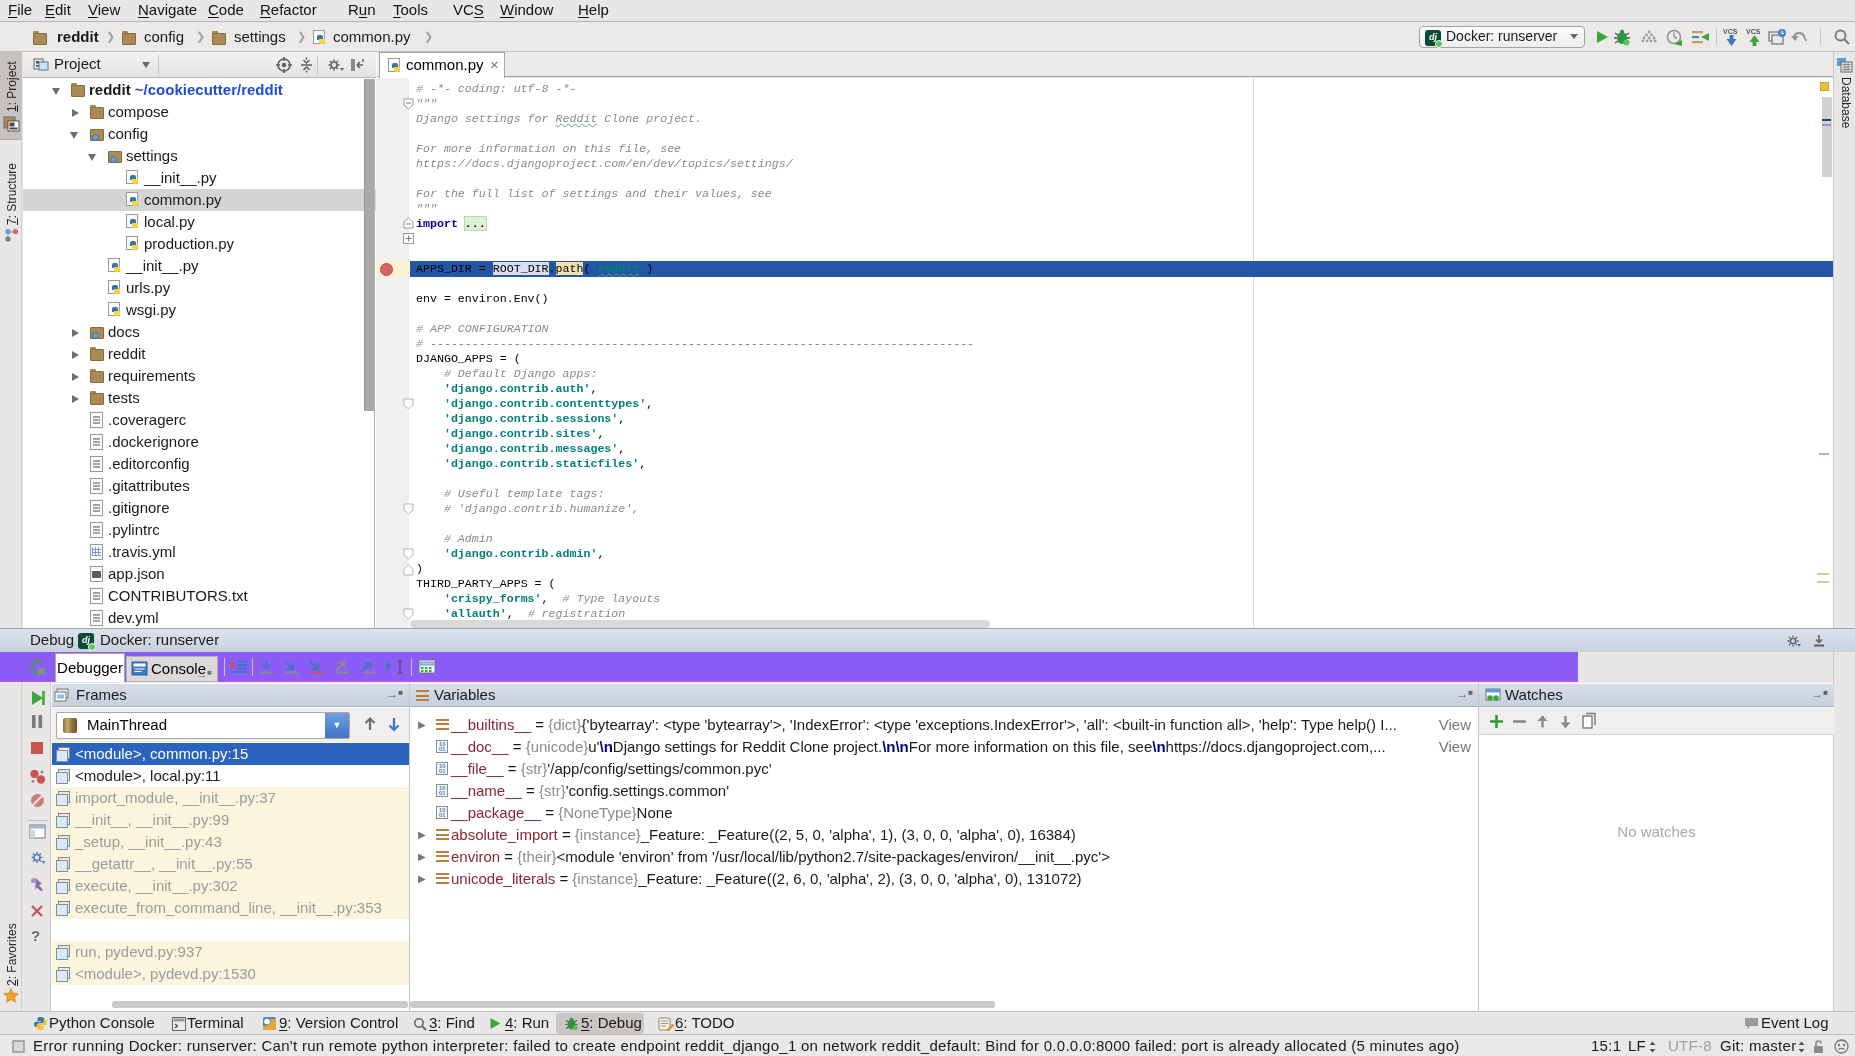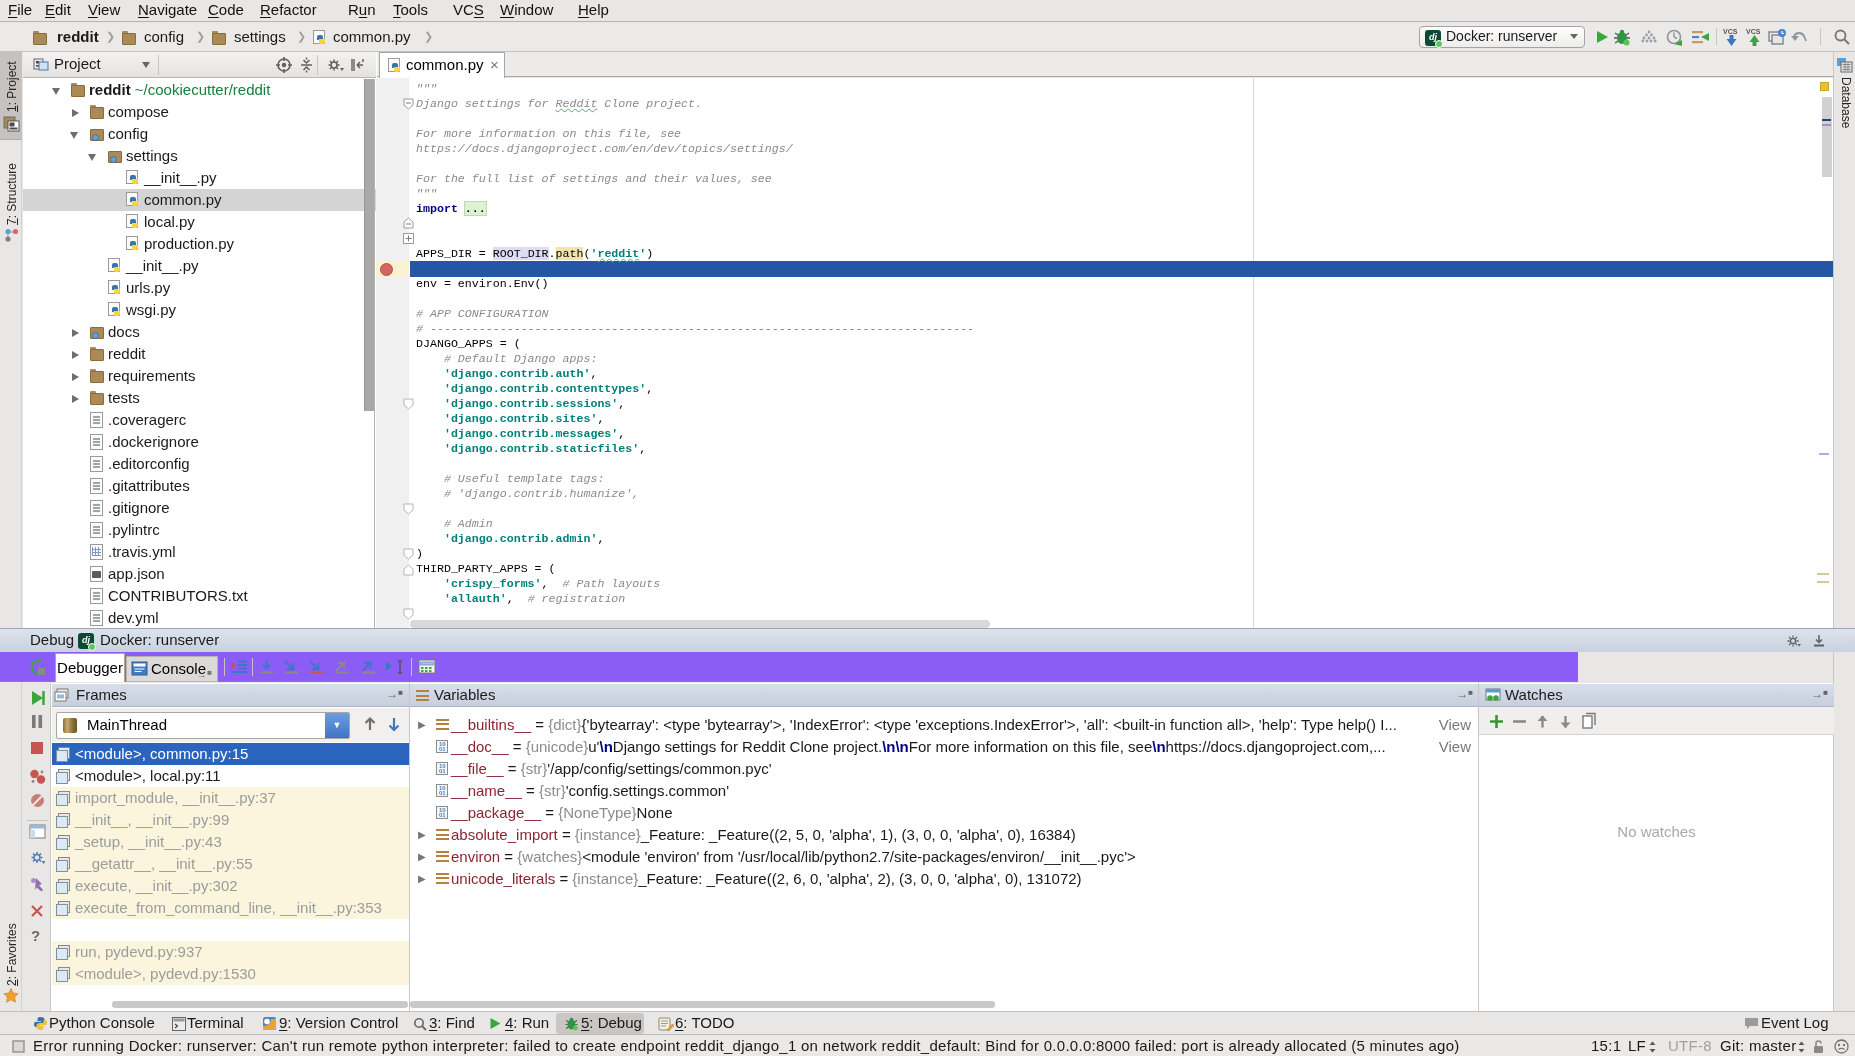--- a/index.html
+++ b/index.html
@@ -28,21 +28,21 @@
 #projpanel{left:23px;top:52px;width:378px;height:576px;background:#fff;}
 #projhead{position:absolute;left:0;top:0;width:353px;height:26px;background:linear-gradient(#f4f2f1,#e5e3e1);border-bottom:1px solid #b9b6b3;font-size:15px;color:#1a1a1a;}
 #projtree{position:absolute;left:0;top:27px;width:353px;height:549px;background:#fff;font-size:15px;color:#1a1a1a;}
 #projsb{position:absolute;left:341px;top:27px;width:11px;height:332px;background:#a9a9a9;border-left:1px solid #979797;z-index:6;}
 #projbord{position:absolute;left:351px;top:27px;width:1px;height:549px;background:#b5b2af;z-index:6;}
 .trow{position:absolute;left:0;width:353px;height:22px;line-height:22px;white-space:nowrap;}
 .trow .lbl{position:absolute;top:0;}
 .tarrow{position:absolute;top:8px;width:0;height:0;}
 .arr-r{border-left:7px solid #6e6e6e;border-top:4.5px solid transparent;border-bottom:4.5px solid transparent;}
 .arr-d{border-top:7px solid #6e6e6e;border-left:4.5px solid transparent;border-right:4.5px solid transparent;top:9px;}
-.gray{color:#15803d;}
+.gray{color:#1d4ed8;font-weight:bold;}
 
 .fold{position:absolute;top:4px;width:16px;height:13px;}
 .fold:before{content:"";position:absolute;left:0;top:0;width:6px;height:3px;background:#ab8b55;border-radius:1px 1px 0 0;}
 .fold:after{content:"";position:absolute;left:0;top:2px;width:12px;height:10px;background:#ab8b55;border:1px solid #8a6c3c;border-radius:1px;}
 .srcdot:before{content:"";position:absolute;left:2px;top:7px;width:5px;height:5px;background:#6b9fd1;border:1px solid #3e70a8;border-radius:50%;z-index:3;}
 
 .txtfile{position:absolute;top:3px;width:13px;height:16px;background:#fcfcfc;border:1px solid #9a9a9a;}
 .txtfile:before{content:"";position:absolute;left:2px;top:3px;width:7px;height:1.5px;background:#9aa7b0;box-shadow:0 3px 0 #9aa7b0,0 6px 0 #9aa7b0;}
 .tblfile{position:absolute;top:3px;width:13px;height:16px;background:#fcfcfc;border:1px solid #9a9a9a;}
 .tblfile:before{content:"";position:absolute;left:1px;top:2px;width:9px;height:9px;background:
@@ -456,20 +456,21 @@
       </svg>
     <div class="abs" style="left:34px;top:542px;width:580px;height:8px;background:#cbcbcb;border-radius:4px;opacity:.75"></div>
     <div class="abs" style="left:1444px;top:4px;width:9px;height:9px;background:#e8bf36;border:1px solid #c9a52e"></div>
     <div class="abs" style="left:1446px;top:19px;width:10px;height:80px;background:#b9b9b9;opacity:.65"></div>
     <div class="abs" style="left:1446px;top:41px;width:9px;height:2px;background:#26466e"></div>
     <div class="abs" style="left:1446px;top:46px;width:9px;height:2px;background:#9d8fd8"></div>
     <div class="abs" style="left:1443px;top:375px;width:10px;height:2px;background:#b9a8e8"></div>
     <div class="abs" style="left:1441px;top:495px;width:12px;height:2px;background:#d9c99a"></div>
     <div class="abs" style="left:1441px;top:503px;width:12px;height:2px;background:#d9c99a"></div>
     <div id="code">
+        <div class="ln"><span class="com"># -*- coding: utf-8 -*-</span></div>
         <div class="ln"><span class="com">"""</span></div>
         <div class="ln"><span class="com">Django settings for <span class="sqg">Reddit</span> Clone project.</span></div>
         <div class="ln"></div>
         <div class="ln"><span class="com">For more information on this file, see</span></div>
         <div class="ln"><span class="com">https://docs.djangoproject.com/en/dev/topics/settings/</span></div>
         <div class="ln"></div>
         <div class="ln"><span class="com">For the full list of settings and their values, see</span></div>
         <div class="ln"><span class="com">"""</span></div>
         <div class="ln"><span class="kw">import</span> <span class="foldph">...</span></div>
         <div class="ln"></div>
@@ -489,21 +490,21 @@
         <div class="ln">    <span class="str">'django.contrib.messages'</span>,</div>
         <div class="ln">    <span class="str">'django.contrib.staticfiles'</span>,</div>
         <div class="ln"></div>
         <div class="ln">    <span class="com"># Useful template tags:</span></div>
         <div class="ln">    <span class="com"># 'django.contrib.humanize',</span></div>
         <div class="ln"></div>
         <div class="ln">    <span class="com"># Admin</span></div>
         <div class="ln">    <span class="str">'django.contrib.admin'</span>,</div>
         <div class="ln">)</div>
         <div class="ln">THIRD_PARTY_APPS = (</div>
-        <div class="ln">    <span class="str">'crispy_forms'</span>,  <span class="com"># Path layouts</span></div>
+        <div class="ln">    <span class="str">'crispy_forms'</span>,  <span class="com"># Type layouts</span></div>
         <div class="ln">    <span class="str">'allauth'</span>,  <span class="com"># registration</span></div>
 </div>
   </div>
   <div id="rstripe" class="abs"></div>
   <svg class="abs" style="left:1837px;top:58px" width="16" height="15">
       <rect x="0" y="0" width="9" height="8" fill="#57a0d8"></rect>
       <rect x="4" y="4" width="11" height="10" fill="#e8e8e8" stroke="#666"></rect>
       <path d="M5.5 6.5 L13.5 6.5 M5.5 9 L13.5 9 M5.5 11.5 L13.5 11.5 M8 5 L8 13 M11 5 L11 13" stroke="#888" stroke-width="1"></path>
     </svg>
   <div class="vlabel" style="left:1853px;top:77px;transform:rotate(90deg);transform-origin:0 0;">Database</div>
@@ -713,21 +714,21 @@
           <span class="vtxt"><span class="vname">__package__</span> = <span class="vtype">{NoneType}</span>None</span>
         </div>
       <div class="vrow" style="top:141px">
           <span class="vexp">▶</span>
           <span class="vibars"></span>
           <span class="vtxt"><span class="vname">absolute_import</span> = <span class="vtype">{instance}</span>_Feature: _Feature((2, 5, 0, 'alpha', 1), (3, 0, 0, 'alpha', 0), 16384)</span>
         </div>
       <div class="vrow" style="top:163px">
           <span class="vexp">▶</span>
           <span class="vibars"></span>
-          <span class="vtxt"><span class="vname">environ</span> = <span class="vtype">{watches}</span>&lt;module 'environ' from '/usr/local/lib/python2.7/site-packages/environ/__init__.pyc'&gt;</span>
+          <span class="vtxt"><span class="vname">environ</span> = <span class="vtype">{their}</span>&lt;module 'environ' from '/usr/local/lib/python2.7/site-packages/environ/__init__.pyc'&gt;</span>
         </div>
       <div class="vrow" style="top:185px">
           <span class="vexp">▶</span>
           <span class="vibars"></span>
           <span class="vtxt"><span class="vname">unicode_literals</span> = <span class="vtype">{instance}</span>_Feature: _Feature((2, 6, 0, 'alpha', 2), (3, 0, 0, 'alpha', 0), 131072)</span>
         </div>
     </div>
     <div id="watches">
       <div class="phead" style="left:0;width:355px">
           <svg class="abs" style="left:6px;top:4px" width="16" height="15">

